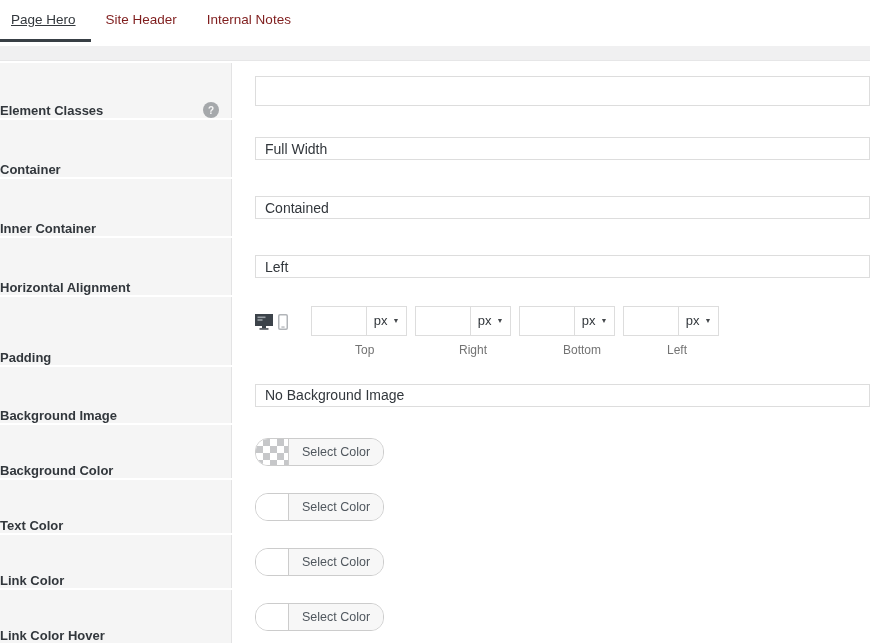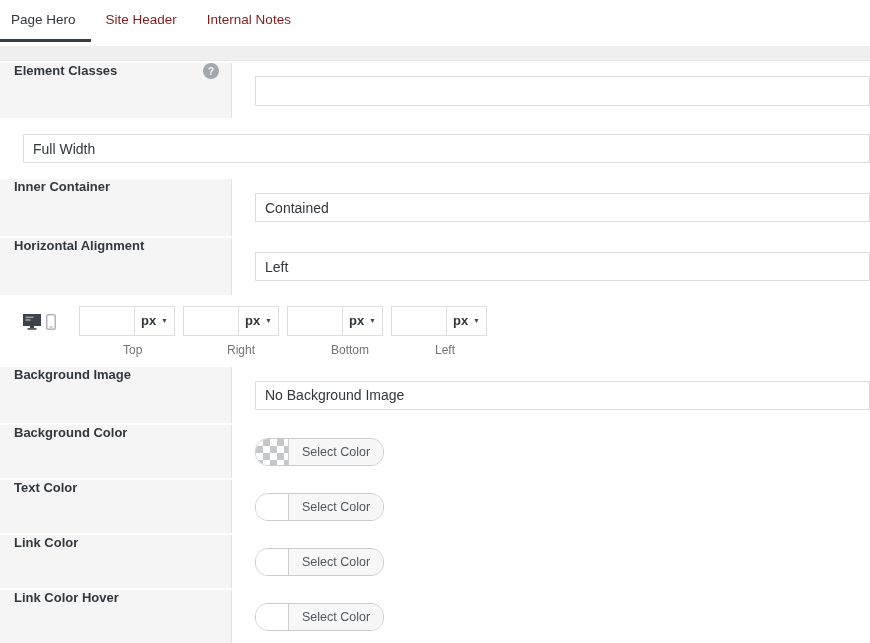--- a/index.html
+++ b/index.html
@@ -12,67 +12,67 @@
   }
 
   
   .tabs { display:flex; align-items:stretch; height:42px; background:#fff; }
   .tab {
     display:flex; align-items:center;
     padding:0 15px; font-size:13.5px; color:#7f1d1d;
     cursor:pointer; border-bottom:3px solid transparent;
   }
   .tab.first { padding-left:11px; }
-  .tab.active { color:#32373c; border-bottom-color:#383f45; }
+  .tab.active { color:#32373c; border-bottom-color:#383f45;text-decoration:underline; }
 
   .band { height:15px; background:#f0f0f1; margin-top:4px; margin-bottom:2px; border-bottom:1px solid #e6e6e7; }
 
   
   .row { display:flex; margin-bottom:2px; background:#fff; }
   .cell-label {
     width:232px; flex:0 0 232px; background:#f5f5f5;
     border-right:1px solid #e3e3e4;
-    display:flex; align-items:flex-start; padding-left:14px; padding-right:12px;
+    display:flex; align-items:flex-end; padding-left:0; padding-right:12px;
   }
   .cell-label .lbl { font-size:13px; font-weight:bold; color:#32373c; }
   .cell-control { flex:1; display:flex; align-items:center; padding-left:23px; background:#fff; min-width:0; }
 
   .h55{height:55px} .h57{height:57px} .h56{height:56px} .h68{height:68px} .h53{height:53px}
 
   .help-icon {
     margin-left:auto; width:16px; height:16px; border-radius:50%;
     background:#a5a8ab; color:#f5f5f5; font-size:10px; font-weight:bold;
     display:flex; align-items:center; justify-content:center; cursor:pointer;
   }
 
   .text-input {
     flex:1; height:30px; border:1px solid #ddd; background:#fff;
     font-family:"Liberation Sans", sans-serif; font-size:14px; color:#32373c;
     padding:0 8px; outline:none; border-radius:0; min-width:0;
   }
   .select-box {
-    flex:1; height:29px; border:1px solid #ddd; background:#fff;
+    flex:1; height:23px; border:1px solid #ddd; background:#fff;
     font-size:14px; color:#32373c; display:flex; align-items:center;
     padding-left:9px; cursor:pointer; min-width:0;
   }
 
   
   .pad-wrap { display:flex; align-items:flex-start; }
   .device-icons { display:flex; align-items:center; gap:5px; margin-top:8px; margin-right:23px; }
   .device-icons .dicon { cursor:pointer; display:flex; }
   .pad-group { display:flex; flex-direction:column; margin-right:8px; }
   .pad-field { display:flex; height:30px; border:1px solid #ddd; background:#fff; }
   .pad-input {
     width:54px; border:none; outline:none; background:#fff;
     font-family:"Liberation Sans", sans-serif; font-size:14px; color:#32373c; padding:0 6px;
   }
   .pad-unit {
     width:40px; border-left:1px solid #ddd; background:#fff;
     display:flex; align-items:center; justify-content:center; gap:5px;
-    font-size:13px; color:#32373c; cursor:pointer;font-weight:bold;
+    font-size:13px; color:#32373c; cursor:pointer;
   }
   .pad-unit .arrow { font-size:7px; color:#44484c; line-height:1; }
   .pad-label { margin-top:7px; font-size:12px; color:#737373;margin-left:44px; }
 
   
   .color-group {
     display:flex; height:28px; border:1px solid #ccc; border-radius:13px;
     overflow:hidden; background:#f7f7f7; cursor:pointer;
   }
   .swatch { width:33px; background:#fff; border-right:1px solid #ccc; }
@@ -106,20 +106,23 @@
   <div class="cell-label">
     <span class="lbl">Element Classes</span>
     <span class="help-icon">?</span>
   </div>
   <div class="cell-control">
     <input class="text-input" type="text" value="" style="">
   </div>
 </div>
 
 <div class="row h57">
+  <div class="cell-label">
+    <span class="lbl">Container</span>
+  </div>
   <div class="cell-control">
     <div class="select-box">Full Width</div>
   </div>
 </div>
 
 <div class="row h57">
   <div class="cell-label">
     <span class="lbl">Inner Container</span>
   </div>
   <div class="cell-control">
@@ -130,20 +133,23 @@
 <div class="row h57">
   <div class="cell-label">
     <span class="lbl">Horizontal Alignment</span>
   </div>
   <div class="cell-control">
     <div class="select-box">Left</div>
   </div>
 </div>
 
 <div class="row h68">
+  <div class="cell-label">
+    <span class="lbl">Padding</span>
+  </div>
   <div class="cell-control">
     <div class="pad-wrap">
 
       <div class="device-icons">
         <span class="dicon">
           <svg width="18" height="16" viewBox="0 0 18 16">
             <rect x="0.5" y="0.5" width="17" height="11" fill="#3c434a" stroke="#3c434a"></rect>
             <rect x="2.5" y="2.5" width="8" height="1.6" fill="#9aa0a6"></rect>
             <rect x="2.5" y="5.2" width="5" height="1.6" fill="#9aa0a6"></rect>
             <rect x="7" y="12" width="4" height="2.2" fill="#3c434a"></rect>

